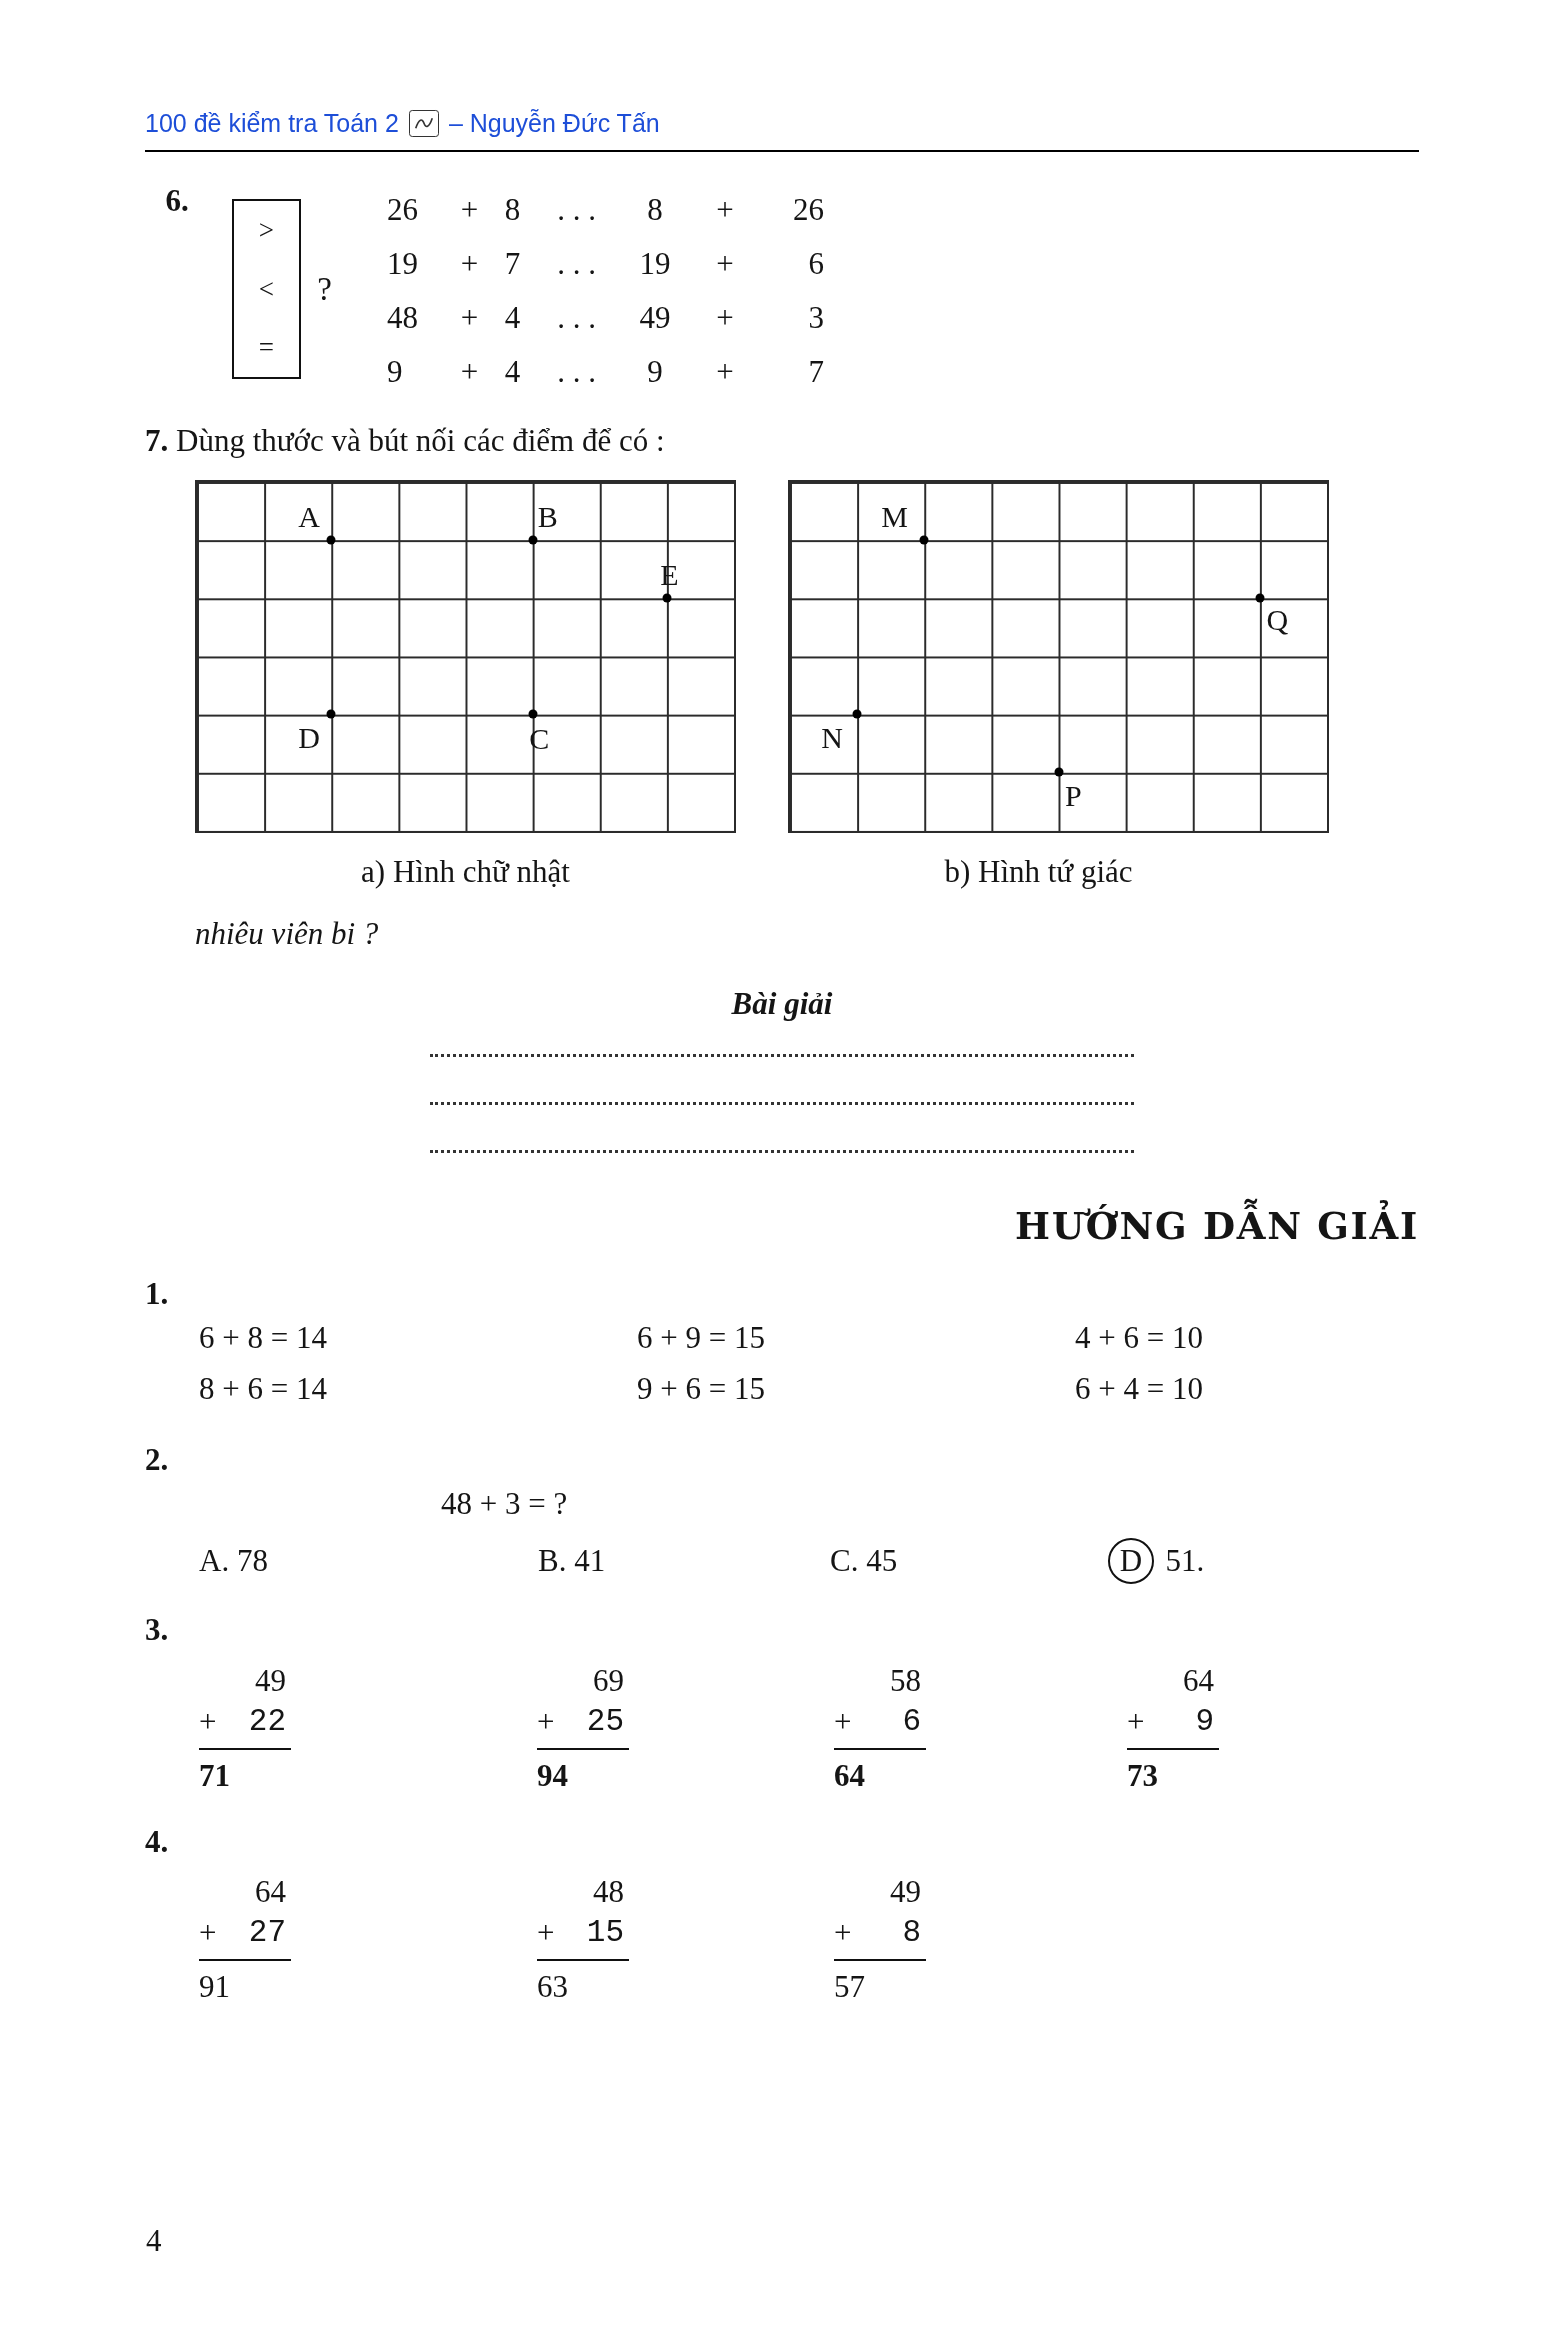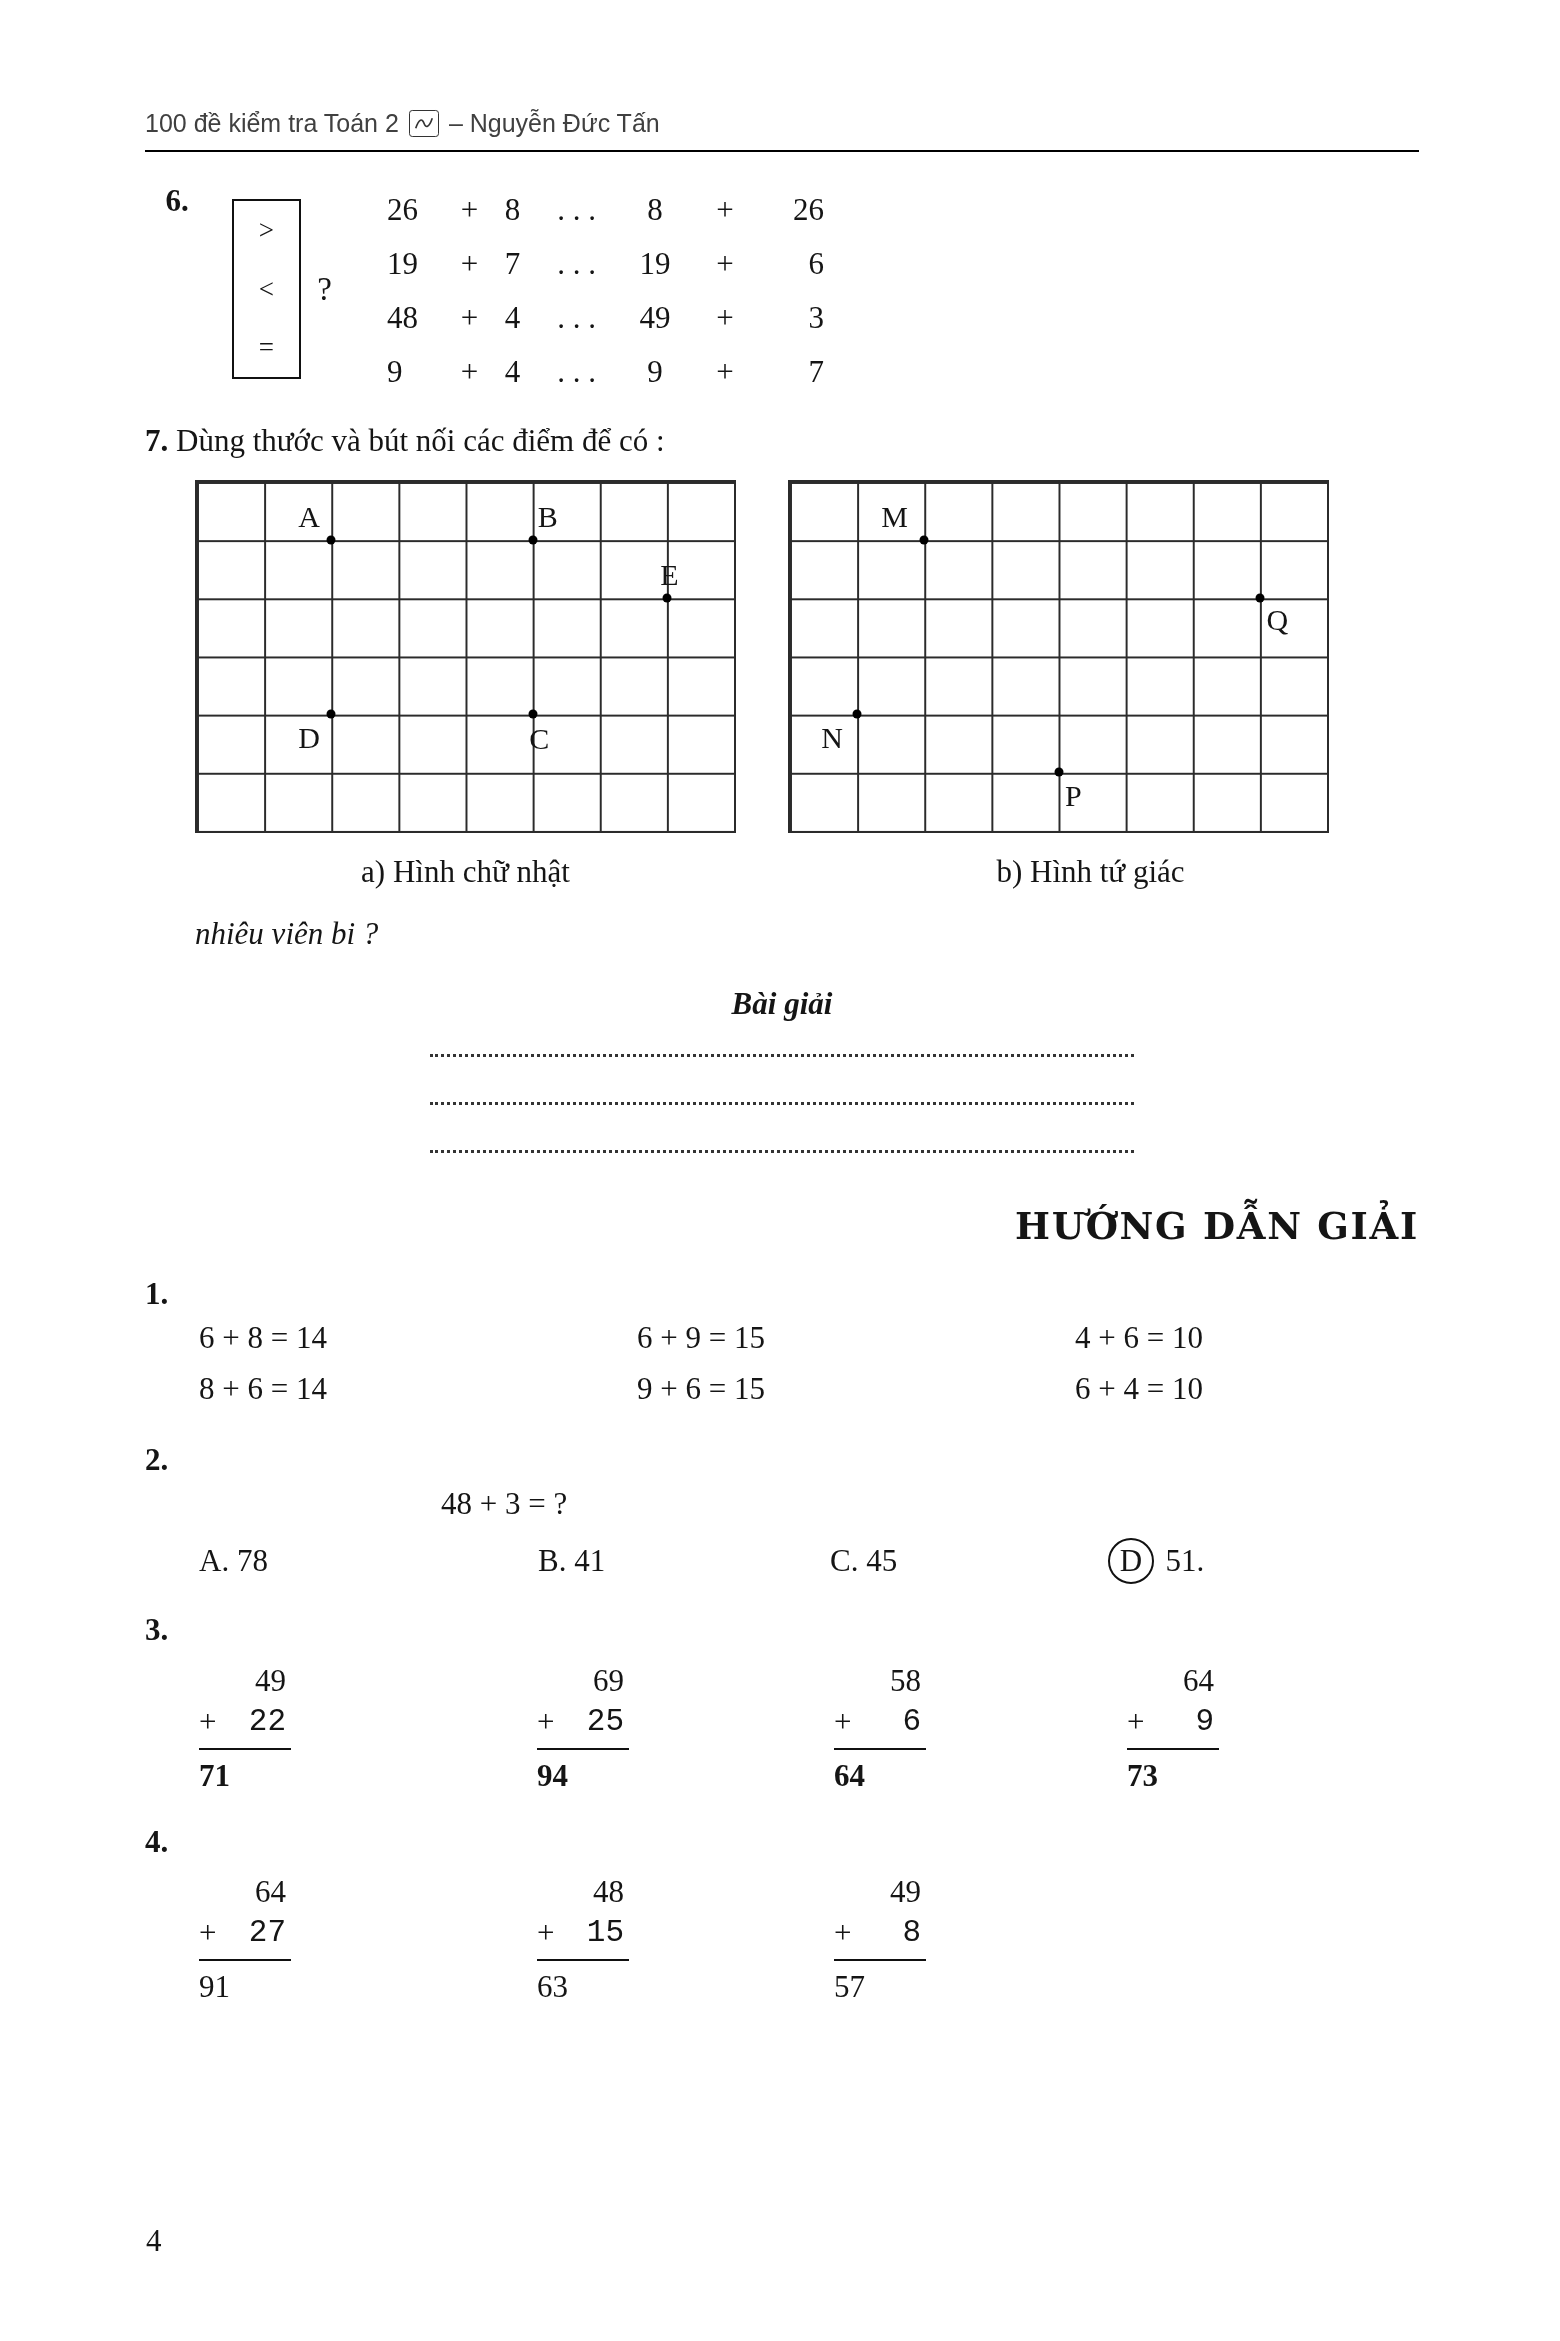--- a/index.html
+++ b/index.html
@@ -8,21 +8,21 @@
     position:relative;
     width:1561px; height:2342px;
     background:#ffffff;
     color:#151515;
     font-family:"Liberation Serif", serif;
     padding:109px 142px 0 145px;
     overflow:hidden;
   }
   
   .header { display:flex; align-items:center; gap:10px;
-    font-family:"Liberation Sans", sans-serif; font-size:25px; color:#404040; }
+    font-family:"Liberation Sans", sans-serif; font-size:25px; color:#1d4ed8; }
   .logo { display:inline-flex; width:30px; height:26.4px; border:1.7px solid #333;
     border-radius:3.3px; align-items:center; justify-content:center; }
   .header-rule { border-top:2.5px solid #000; margin-top:11.6px; }
 
   .pnum { font-weight:bold; font-size:31px; }
 
   
   .p6 { display:flex; margin-top:31px; padding-left:20.6px; align-items:flex-start; }
   .symwrap { display:flex; align-items:center; margin-left:43px; height:213px; }
   .symbox { border:2.9px solid #111; width:69px; height:180px;
@@ -42,21 +42,21 @@
   .grids { display:flex; margin-top:18px; margin-left:50px; gap:52px; }
   .grid-box { width:541px; height:353px; position:relative;
     border:2.1px solid #2b2b2b;
     background-image:
       linear-gradient(to right, #2b2b2b 1.7px, transparent 1.7px),
       linear-gradient(to bottom, #2b2b2b 1.7px, transparent 1.7px);
     background-size:12.5% 16.6667%; }
   .grid-dot { position:absolute; width:9px; height:9px; background:#000;
     border-radius:50%; transform:translate(-50%,-50%); }
   .grid-label { position:absolute; font-size:30px; line-height:30px; }
-  .captions { display:flex; margin-top:21.5px; margin-left:50px; gap:84px;
+  .captions { display:flex; margin-top:21.5px; margin-left:50px; gap:32px;
     font-size:31px; }
   .captions .cap { width:541px; text-align:center; }
 
   
   .p8 { margin-top:21.5px; font-size:31px; line-height:43px; }
   .p8-line1 { text-align:justify; text-align-last:justify; }
   .p8-line2 { margin-left:50px;font-style:italic; }
   .baigiai { text-align:center; font-style:italic; font-weight:bold;
     font-size:31px; margin-top:31px; }
   .dotlines { width:704px; margin:0 auto; }

